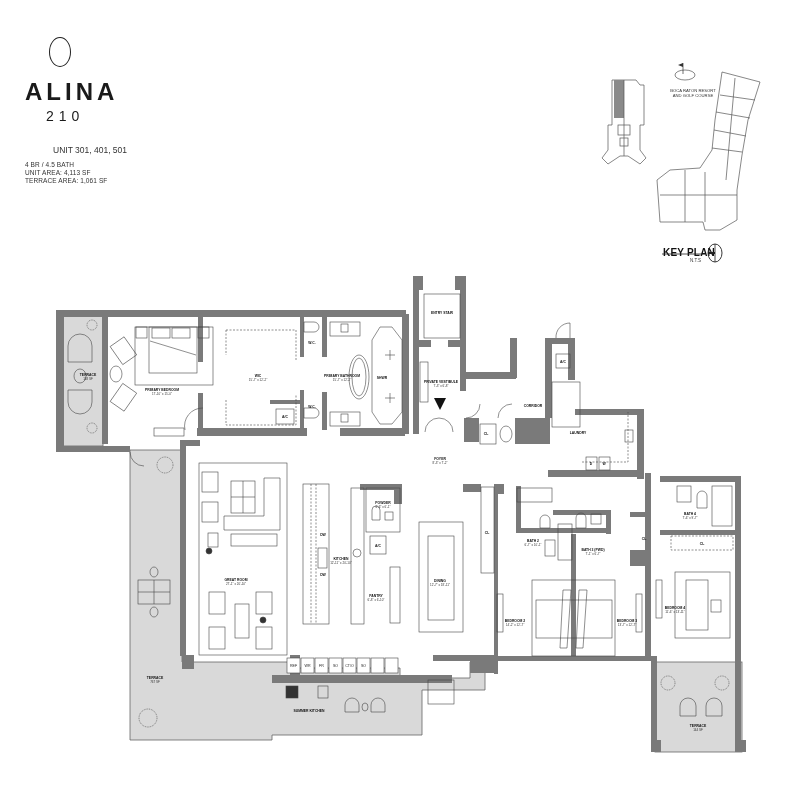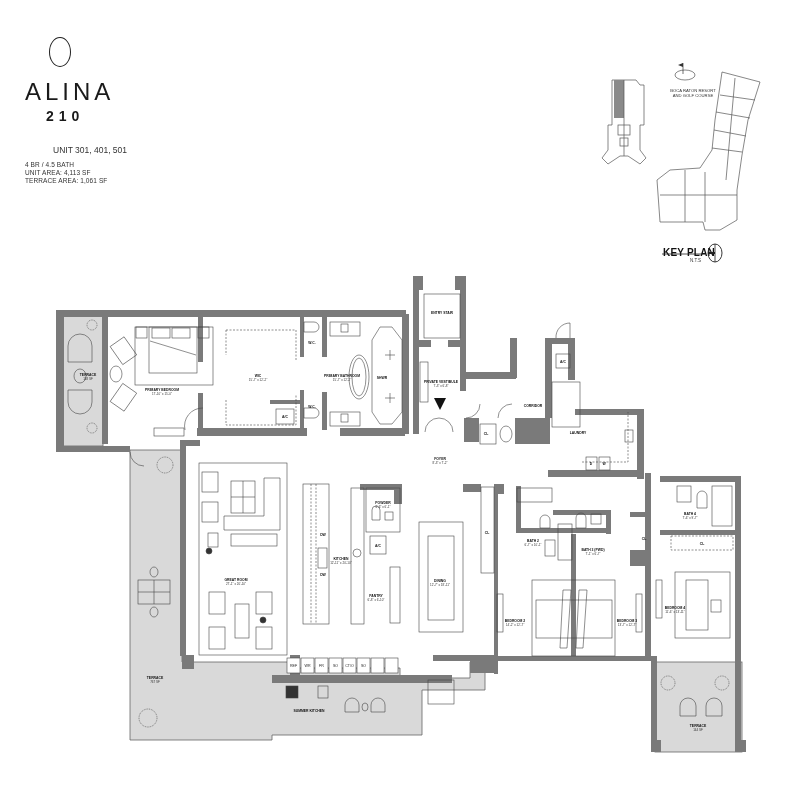--- a/index.html
+++ b/index.html
@@ -1,19 +1,19 @@
 <!DOCTYPE html>
 <html><head>
 <meta charset="utf-8">
 <style>
   html, body { margin: 0; padding: 0; background: #ffffff; }
   body { width: 800px; height: 800px; position: relative; overflow: hidden; font-family: "Liberation Sans", sans-serif; color: #222; }
   .logo-ring { position: absolute; left: 49px; top: 37px; width: 22px; height: 30px; border: 1.6px solid #222; border-radius: 50%; box-sizing: border-box; }
-  .brand { position: absolute; left: 25px; top: 78px; font-size: 24px; letter-spacing: 4px; color: #1a1a1a; font-weight: 400; }
-  .brand-num { position: absolute; left: 46px; top: 108px; font-size: 14px; letter-spacing: 5px; font-weight: 700; color: #1a1a1a; }
+  .brand { position: absolute; left: 25px; top: 78px; font-size: 24px; letter-spacing: 4px; color: #1a1a1a; font-weight: 700; }
+  .brand-num { position: absolute; left: 46px; top: 108px; font-size: 14px; letter-spacing: 5px; font-weight: 400; color: #1a1a1a; }
   .unit { position: absolute; left: 25px; top: 145px; font-size: 8.5px; color: #333; margin-left: 28px; }
   .spec { position: absolute; left: 25px; font-size: 6.5px; color: #333; letter-spacing: 0.1px; }
   .key-title { position: absolute; left: 663px; top: 247px; font-size: 10px; font-weight: 700; letter-spacing: 0.2px; color: #111; }
   .key-nts { position: absolute; left: 690px; top: 258px; font-size: 4.5px; color: #333; }
   .key-resort { position: absolute; left: 668px; top: 88px; font-size: 4.2px; color: #333; text-align: center; line-height: 5px; width: 50px; }
   svg { position: absolute; left: 0; top: 0; }
   .lbl { font-family: "Liberation Sans", sans-serif; font-size: 3.4px; fill: #111; font-weight: 700; text-anchor: middle; }
   .dim { font-family: "Liberation Sans", sans-serif; font-size: 3px; fill: #333; text-anchor: middle; }
   .tiny { font-family: "Liberation Sans", sans-serif; font-size: 3.6px; fill: #222; text-anchor: middle; }
 </style>

